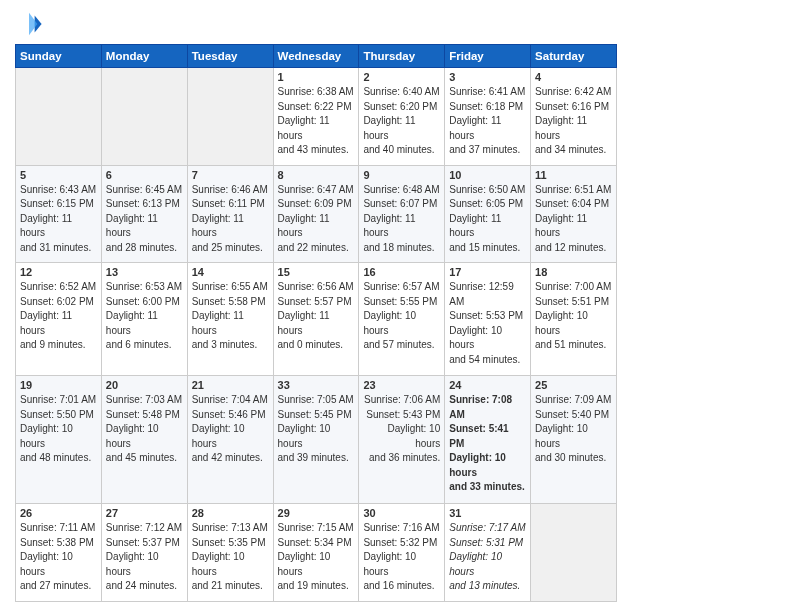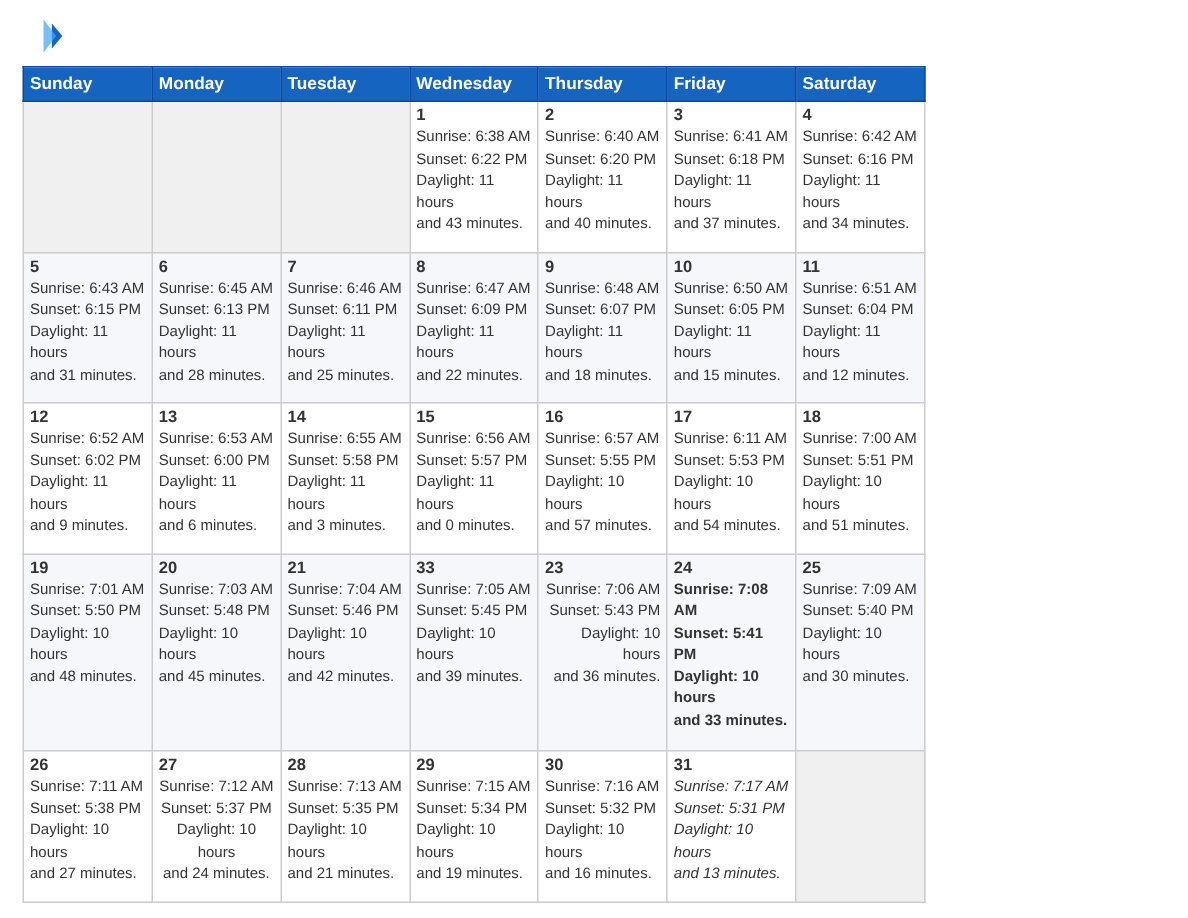--- a/index.html
+++ b/index.html
@@ -243,21 +243,21 @@
           </td>
           <td>
             <span class="day-num">16</span>
             <div class="cell-text" style="white-space: pre-line;">Sunrise: 6:57 AM
 Sunset: 5:55 PM
 Daylight: 10 hours
 and 57 minutes.</div>
           </td>
           <td>
             <span class="day-num">17</span>
-            <div class="cell-text" style="white-space: pre-line;">Sunrise: 6:11 AM
+            <div class="cell-text" style="white-space: pre-line;">Sunrise: 12:59 AM
 Sunset: 5:53 PM
 Daylight: 10 hours
 and 54 minutes.</div>
           </td>
           <td>
             <span class="day-num">18</span>
             <div class="cell-text" style="white-space: pre-line;">Sunrise: 7:00 AM
 Sunset: 5:51 PM
 Daylight: 10 hours
 and 51 minutes.</div>
@@ -317,21 +317,21 @@
         <tr>
           <td>
             <span class="day-num">26</span>
             <div class="cell-text" style="white-space: pre-line;">Sunrise: 7:11 AM
 Sunset: 5:38 PM
 Daylight: 10 hours
 and 27 minutes.</div>
           </td>
           <td>
             <span class="day-num">27</span>
-            <div class="cell-text" style="white-space: pre-line; text-align: center;">Sunrise: 7:12 AM
+            <div class="cell-text" style="white-space: pre-line;">Sunrise: 7:12 AM
 Sunset: 5:37 PM
 Daylight: 10 hours
 and 24 minutes.</div>
           </td>
           <td>
             <span class="day-num">28</span>
             <div class="cell-text" style="white-space: pre-line;">Sunrise: 7:13 AM
 Sunset: 5:35 PM
 Daylight: 10 hours
 and 21 minutes.</div>

